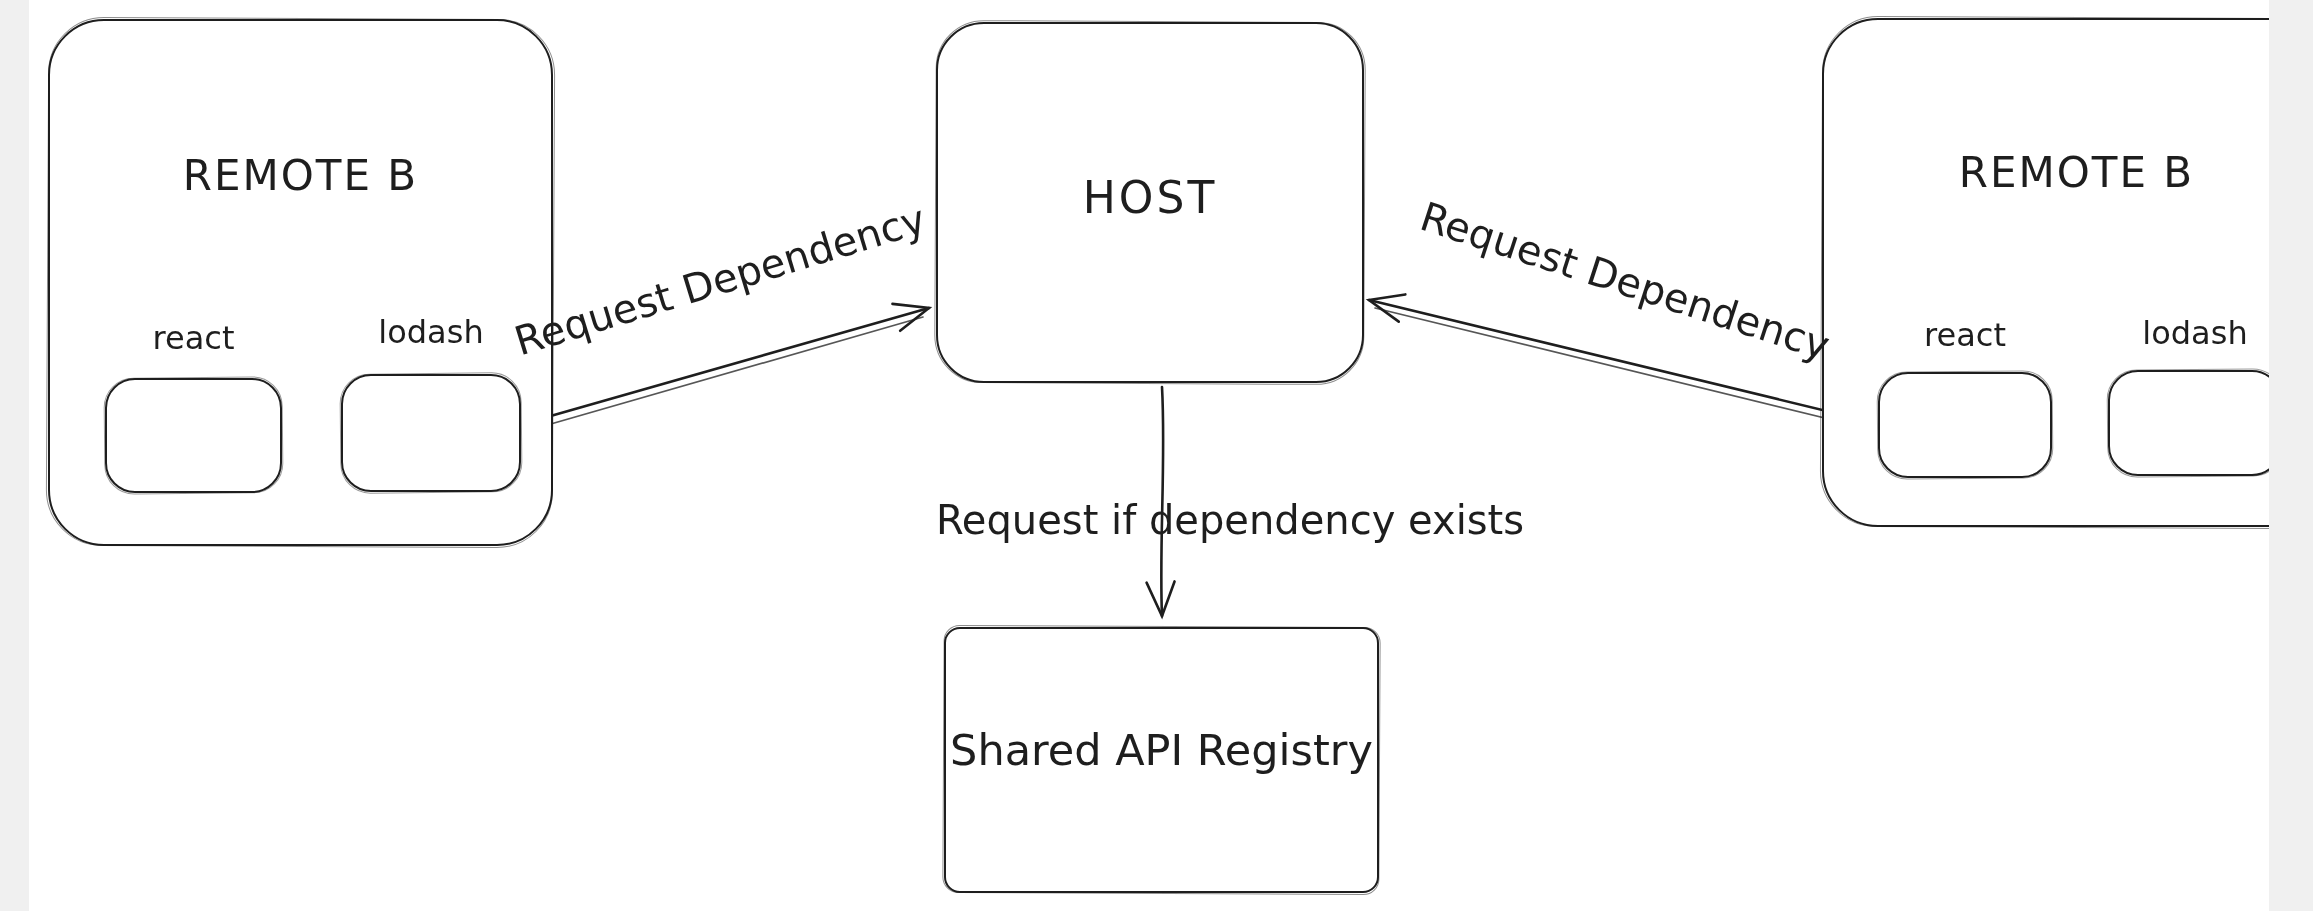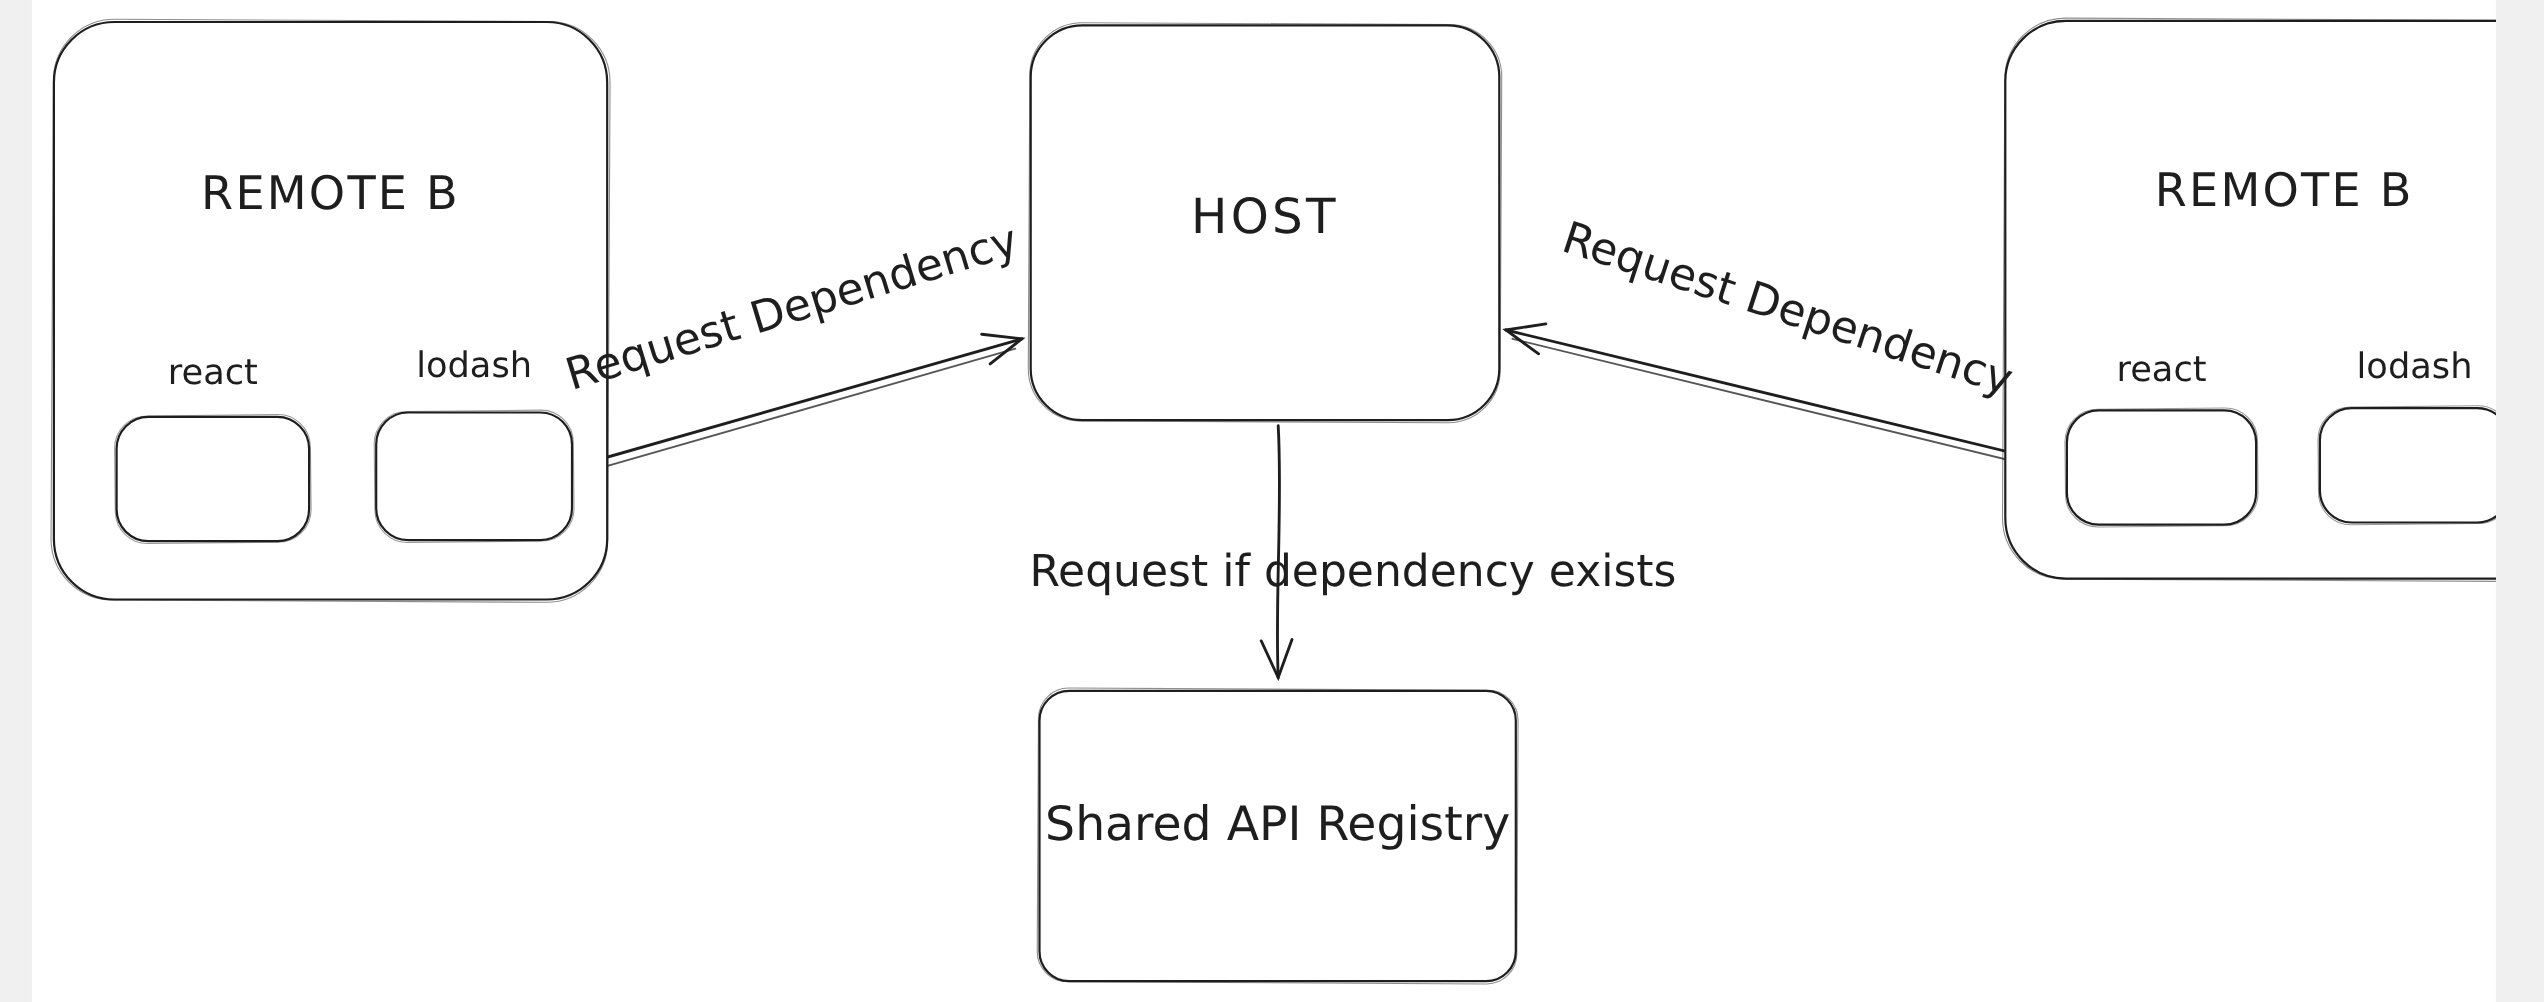--- a/index.html
+++ b/index.html
@@ -47,21 +47,21 @@
     content:"";
     position:absolute;
     inset:-3px;
     border:1.4px solid rgba(30,30,30,.5);
     border-radius:inherit;
     transform:rotate(.3deg);
     pointer-events:none;
   }
   .node-big{ border-radius:56px; }
   .node-host{ border-radius:48px; }
-  .node-registry{ border-radius:28px; }
+  .node-registry{ border-radius:16px; }
 
   .node-title{
     position:absolute;
     left:0; right:0;
     text-align:center;
     font-size:42px;
     letter-spacing:2px;
     white-space:nowrap;
   }
 

